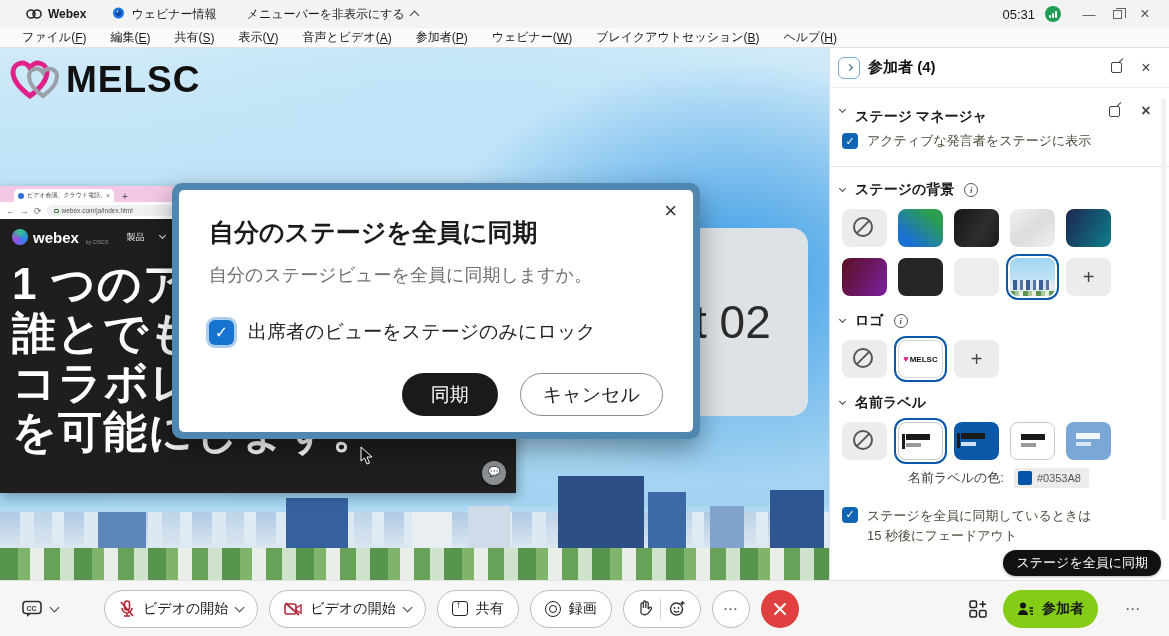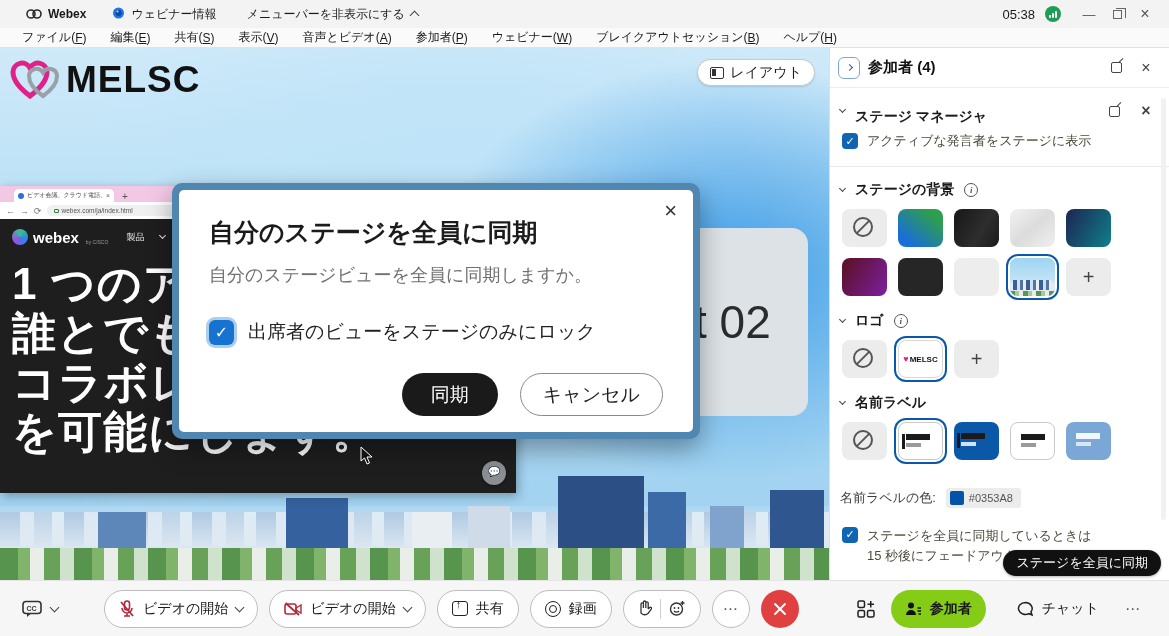--- a/index.html
+++ b/index.html
@@ -144,21 +144,21 @@
   .lbl-card { border:1px solid #c9c9c9; background:#fff; }
   .lbl-bars { position:absolute; left:7px; top:11px; }
   .vline { position:absolute; left:-4px; top:0; width:2.5px; height:15px; background:#1a1a1a; }
   .bar1 { width:24px; height:5.5px; background:#1a1a1a; margin-bottom:3px; }
   .bar2 { width:15px; height:4.5px; background:#9a9a9a; }
   .lbl-blue { background:#0b57a8; border:none; }
   .lbl-blue .bar2 { background:#cfe3f7; }
   .lbl-lightblue { background:#7ba7d7; border:none; }
   .lbl-lightblue .bar1 { background:#f2f7fc; }
   .lbl-lightblue .bar2 { background:#d7e6f5; }
-  .color-row { margin-top:26px; color:#3c3c3c; }
+  .color-row { margin-top:6px; color:#3c3c3c;justify-content:center; }
   .color-chip { display:flex; align-items:center; gap:5px; background:#ececec; border-radius:3px; height:20px; padding:0 8px 0 4px; }
   .color-sq { width:14px; height:14px; background:#0353A8; border-radius:2px; }
   .color-val { font-size:11px; color:#555; }
   .fade-check { margin-top:12px; color:#4a4a3a; line-height:1.55; }
   .sync-all { position:absolute; right:8px; top:502px; background:#111; color:#fff; border:none; border-radius:13px; height:26px; padding:0 13px; font-size:13px; font-family:inherit; box-shadow:0 1px 3px rgba(0,0,0,.3); }
   .scroll-track { position:absolute; right:3px; top:50px; bottom:60px; width:5px; background:#f1f1f1; border-radius:3px; }
 
   
   .toolbar { position:absolute; left:0; top:580px; width:1169px; height:56px; background:#f6f6f6; border-top:1px solid #e3e3e3; display:flex; align-items:center; padding:0 22px; }
   .pill { height:38px; background:#fff; border:1px solid #bdbdbd; border-radius:20px; display:flex; align-items:center; gap:8px; padding:0 14px; font-size:14px; color:#1a1a1a; margin-right:11px; }
@@ -194,21 +194,21 @@
           <circle cx="6.5" cy="6" r="3" fill="#0d47a1"></circle>
           <circle cx="5.5" cy="4.6" r="1" fill="#cfe3ff"></circle>
         </svg>
       <span>ウェビナー情報</span>
     </div>
     <div class="tb-item">
       <span>メニューバーを非表示にする</span>
       <i class="chev up"></i>
     </div>
     <div class="tb-spacer"></div>
-    <span class="tb-time">05:38</span>
+    <span class="tb-time">05:31</span>
     <span class="conn">
         <i></i>
         <i></i>
         <i></i>
       </span>
     <span class="winbtn">—</span>
     <span class="winbtn">
         <span class="restore-glyph"></span>
       </span>
     <span class="winbtn" style="font-size:16px;">×</span>
@@ -231,24 +231,20 @@
     <div class="stage">
 
       <div class="melsc">
         <svg width="52" height="48" viewBox="0 0 52 48">
           <path d="M20 40 C8 31 3 24 3 16 a9 9 0 0 1 17-4 a9 9 0 0 1 17 4 c0 8-5 15-17 24z" fill="none" stroke="#e0218a" stroke-width="5"></path>
           <path d="M33 40 C23 33 19 27 19 20 a7.5 7.5 0 0 1 14-3.4 a7.5 7.5 0 0 1 14 3.4 c0 7-4 13-14 20z" fill="none" stroke="#9aa0a6" stroke-width="4"></path>
         </svg>
         <span class="melsc-text">MELSC</span>
       </div>
 
-      <div class="layout-btn">
-        <span class="layout-ico"></span>
-        <span>レイアウト</span>
-      </div>
 
       <div class="city">
         <div class="backline"></div>
         <div class="haze"></div>
         <div class="bld b6"></div>
           <div class="bld b1"></div>
           <div class="bld b7"></div>
           <div class="bld b5"></div>
         <div class="bld b2"></div>
           <div class="bld b3"></div>
@@ -524,22 +520,16 @@
         </svg>
       </span>
       <div class="pill active">
         <svg width="17" height="16" viewBox="0 0 17 16">
           <circle cx="6" cy="4.5" r="3" fill="#111"></circle>
           <path d="M1 14 a5 5 0 0 1 10 0 Z" fill="#111"></path>
           <path d="M12.5 7 H16 M12.5 10 H16 M13.5 13 H16" stroke="#111" stroke-width="1.5"></path>
         </svg>
         <span>参加者</span>
       </div>
-      <div class="flat-btn">
-        <svg width="17" height="16" viewBox="0 0 17 16">
-          <path d="M8.5 1.5 a7 6 0 1 0 3.5 11.2 L15 14 L14 10.8 A7 6 0 0 0 8.5 1.5 Z" fill="none" stroke="#222" stroke-width="1.5"></path>
-        </svg>
-        <span>チャット</span>
-      </div>
       <span class="dots" style="padding:0 6px;">⋯</span>
     </div>
   </div>
 </div>
 
 </body></html>

